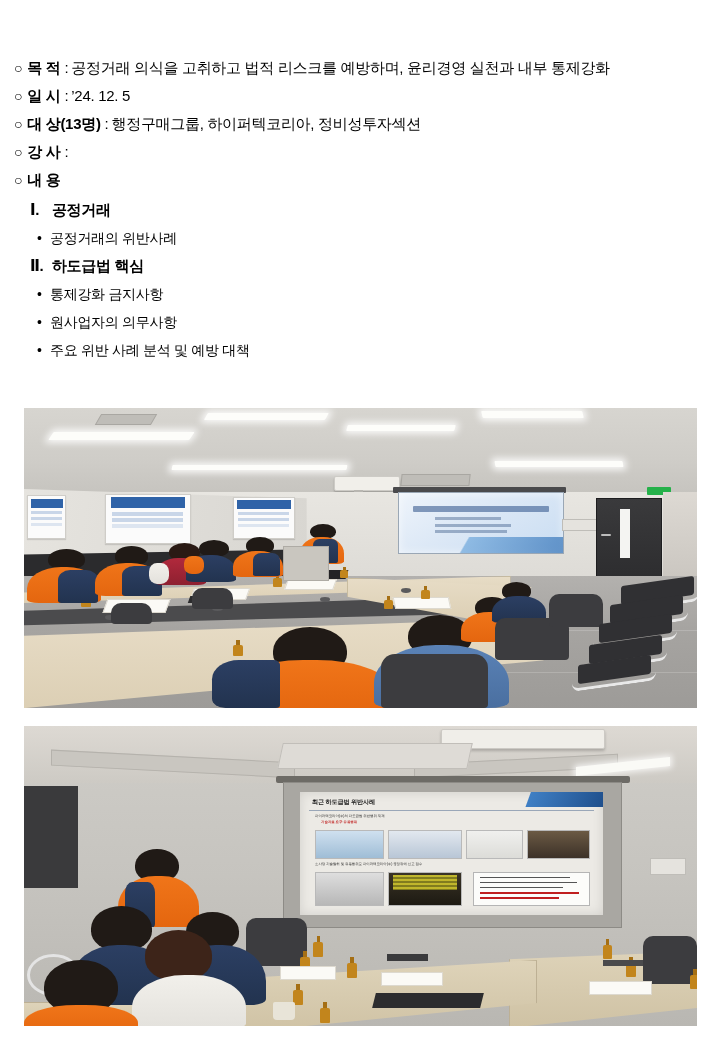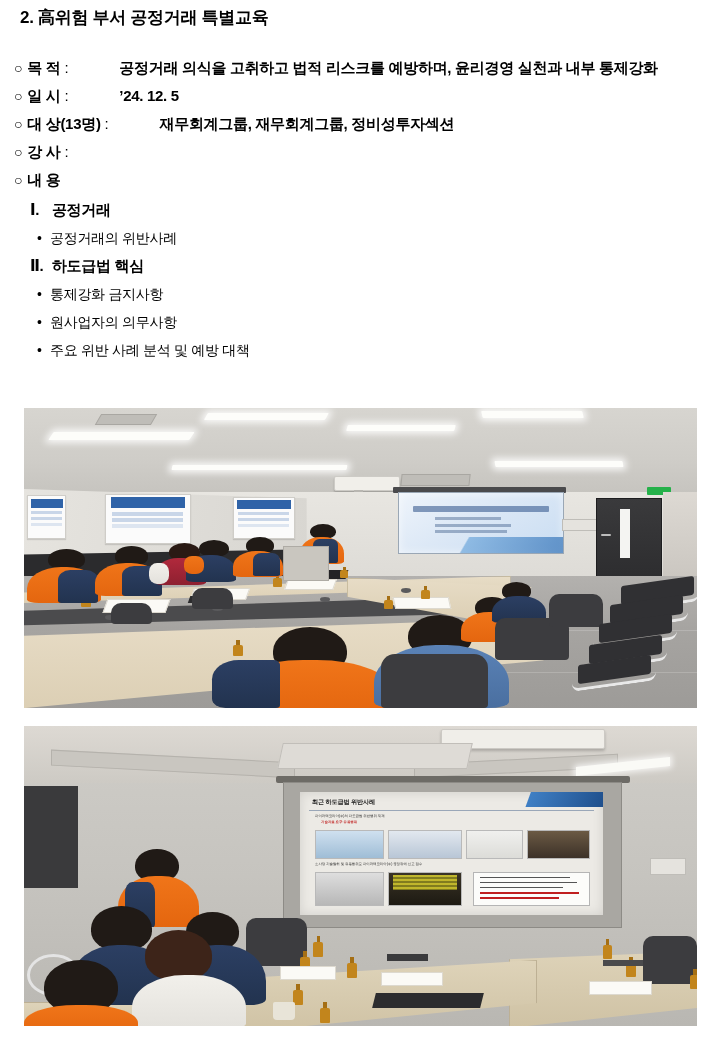--- a/index.html
+++ b/index.html
@@ -24,21 +24,21 @@
   .info-block{position:absolute;left:14px;top:54px;width:700px;}
   .info-row{
     display:flex;align-items:baseline;
     font-size:15px;line-height:27px;white-space:nowrap;letter-spacing:-0.3px;
   }
   .circle-mark{
     font-size:14px;margin-right:5px;display:inline-block;
   }
   .info-label{font-weight:bold;margin-right:2px;}
   .info-colon{margin:0 3px 0 2px;}
-  .info-value{font-weight:bold;margin-left:48px;}
+  .info-value{font-weight:normal;}
 
   
   .outline{position:absolute;left:24px;top:196px;width:700px;}
   .outline-head{
     font-size:15px;font-weight:bold;line-height:28px;
     letter-spacing:-0.3px;white-space:nowrap;padding-left:6px;
   }
   .outline-head .rn{display:inline-block;min-width:18px;}
   .outline-item{
     font-size:14px;line-height:28px;letter-spacing:-0.3px;
@@ -191,21 +191,20 @@
     clip-path:polygon(0 14%,100% 0,100% 64%,0 100%);}
   .p2-tbl-c{left:30%;top:78%;width:46%;height:24%;
     clip-path:polygon(0 26%,100% 0,100% 58%,0 100%);}
   .p2-tbl-l{left:-2%;top:92%;width:34%;height:12%;}
 </style>
 </head>
 <body>
 
 <div class="page">
 
-  <div class="doc-title">2. 高위험 부서 공정거래 특별교육</div>
 
   <div class="info-block">
 
     <div class="info-row">
       <span class="circle-mark">○</span>
       <span class="info-label">목 적</span>
       <span class="info-colon">:</span>
       <span class="info-value">공정거래 의식을 고취하고 법적 리스크를 예방하며, 윤리경영 실천과 내부 통제강화</span>
     </div>
 
@@ -213,21 +212,21 @@
       <span class="circle-mark">○</span>
       <span class="info-label">일 시</span>
       <span class="info-colon">:</span>
       <span class="info-value">’24. 12. 5</span>
     </div>
 
     <div class="info-row">
       <span class="circle-mark">○</span>
       <span class="info-label">대 상(13명)</span>
       <span class="info-colon">:</span>
-      <span class="info-value">재무회계그룹, 재무회계그룹, 정비성투자섹션</span>
+      <span class="info-value">행정구매그룹, 하이퍼텍코리아, 정비성투자섹션</span>
     </div>
 
     <div class="info-row">
       <span class="circle-mark">○</span>
       <span class="info-label">강 사</span>
       <span class="info-colon">:</span>
     </div>
 
     <div class="info-row">
       <span class="circle-mark">○</span>

